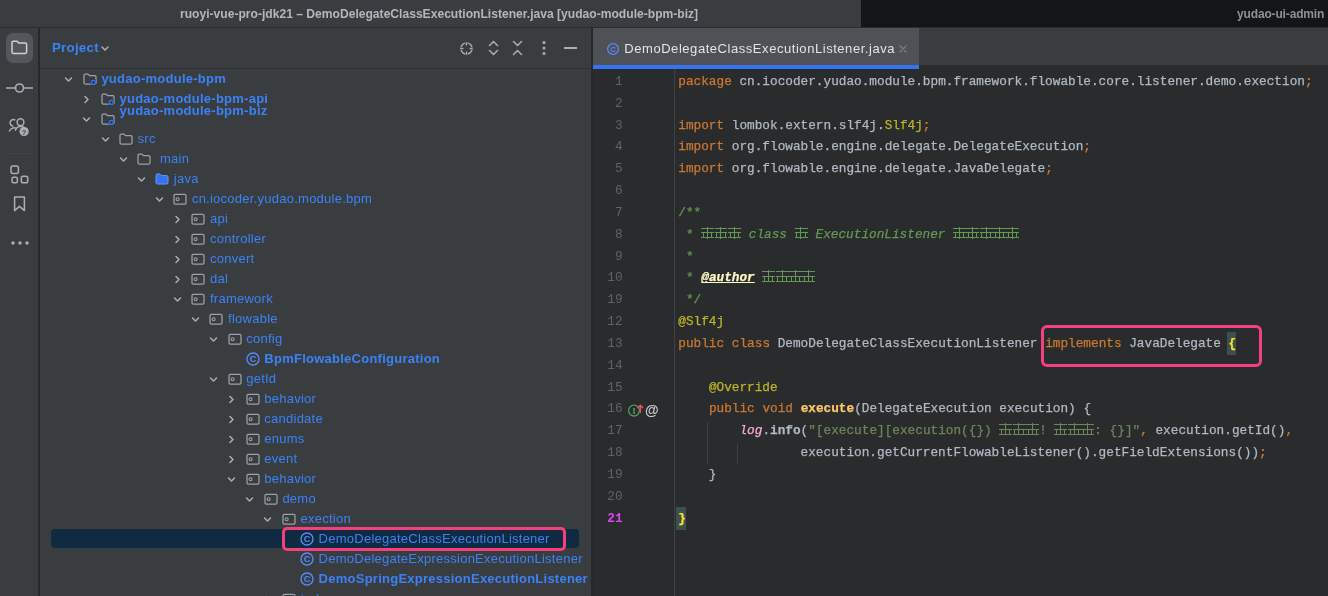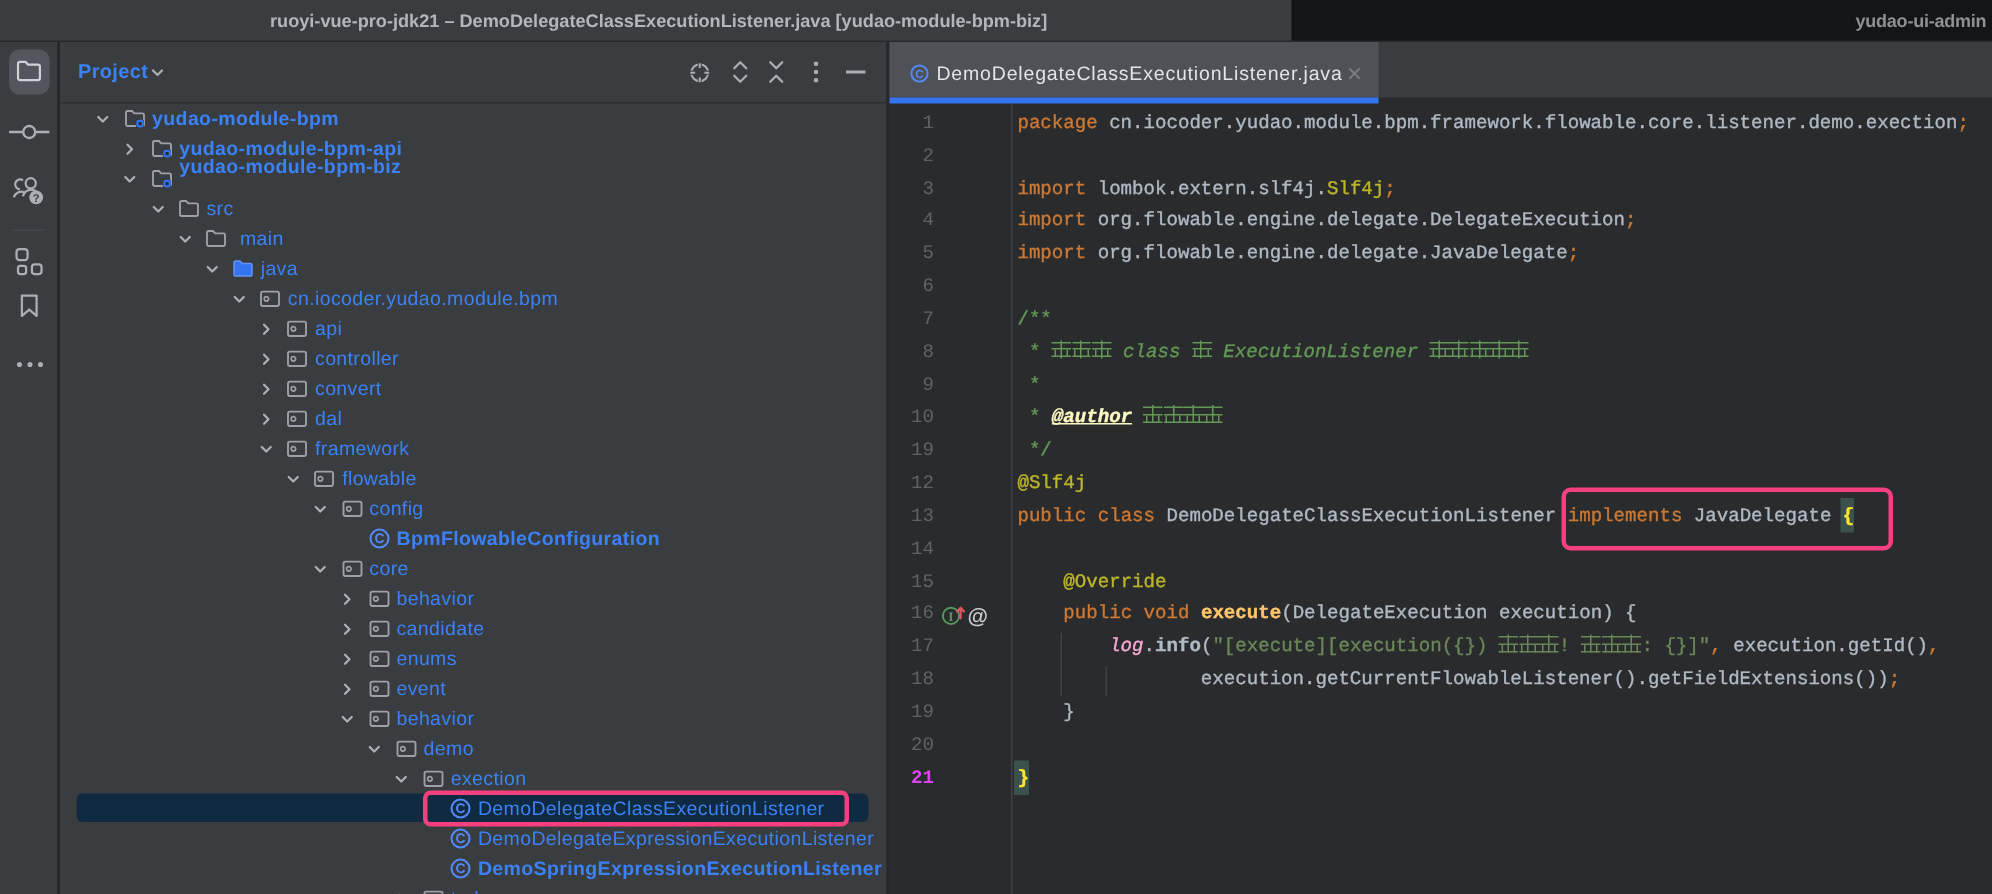--- a/index.html
+++ b/index.html
@@ -219,21 +219,21 @@
       <text x="8" y="11.2" font-family="Liberation Sans" font-size="9.2" font-weight="bold" fill="#548af7" text-anchor="middle">C</text>
     </svg>
     <div class="abs tl" style="left:264.3px;top:349.3px;font-weight:700">BpmFlowableConfiguration</div>
 <svg class="abs" style="left:209.1px;top:374.8px" width="9" height="9" viewBox="0 0 9 9">
       <path d="M1.5 3 L4.5 6 L7.5 3" fill="none" stroke="#abaeb3" stroke-width="1.5" stroke-linecap="round" stroke-linejoin="round"></path>
     </svg>
     <svg class="abs" style="left:226.5px;top:371.3px" width="16" height="16" viewBox="0 0 16 16">
       <rect x="2" y="3.4" width="12" height="9.6" rx="1.3" fill="none" stroke="#9da0a8" stroke-width="1.25"></rect>
       <circle cx="5.6" cy="8.2" r="1.5" fill="none" stroke="#9da0a8" stroke-width="1.1"></circle>
     </svg>
-    <div class="abs tl" style="left:246.2px;top:369.3px;font-weight:400">core</div>
+    <div class="abs tl" style="left:246.2px;top:369.3px;font-weight:400">getId</div>
 <svg class="abs" style="left:227.2px;top:394.8px" width="9" height="9" viewBox="0 0 9 9">
       <path d="M3 1.5 L6 4.5 L3 7.5" fill="none" stroke="#abaeb3" stroke-width="1.5" stroke-linecap="round" stroke-linejoin="round"></path>
     </svg>
     <svg class="abs" style="left:244.6px;top:391.3px" width="16" height="16" viewBox="0 0 16 16">
       <rect x="2" y="3.4" width="12" height="9.6" rx="1.3" fill="none" stroke="#9da0a8" stroke-width="1.25"></rect>
       <circle cx="5.6" cy="8.2" r="1.5" fill="none" stroke="#9da0a8" stroke-width="1.1"></circle>
     </svg>
     <div class="abs tl" style="left:264.3px;top:389.3px;font-weight:400">behavior</div>
 <svg class="abs" style="left:227.2px;top:414.8px" width="9" height="9" viewBox="0 0 9 9">
       <path d="M3 1.5 L6 4.5 L3 7.5" fill="none" stroke="#abaeb3" stroke-width="1.5" stroke-linecap="round" stroke-linejoin="round"></path>

